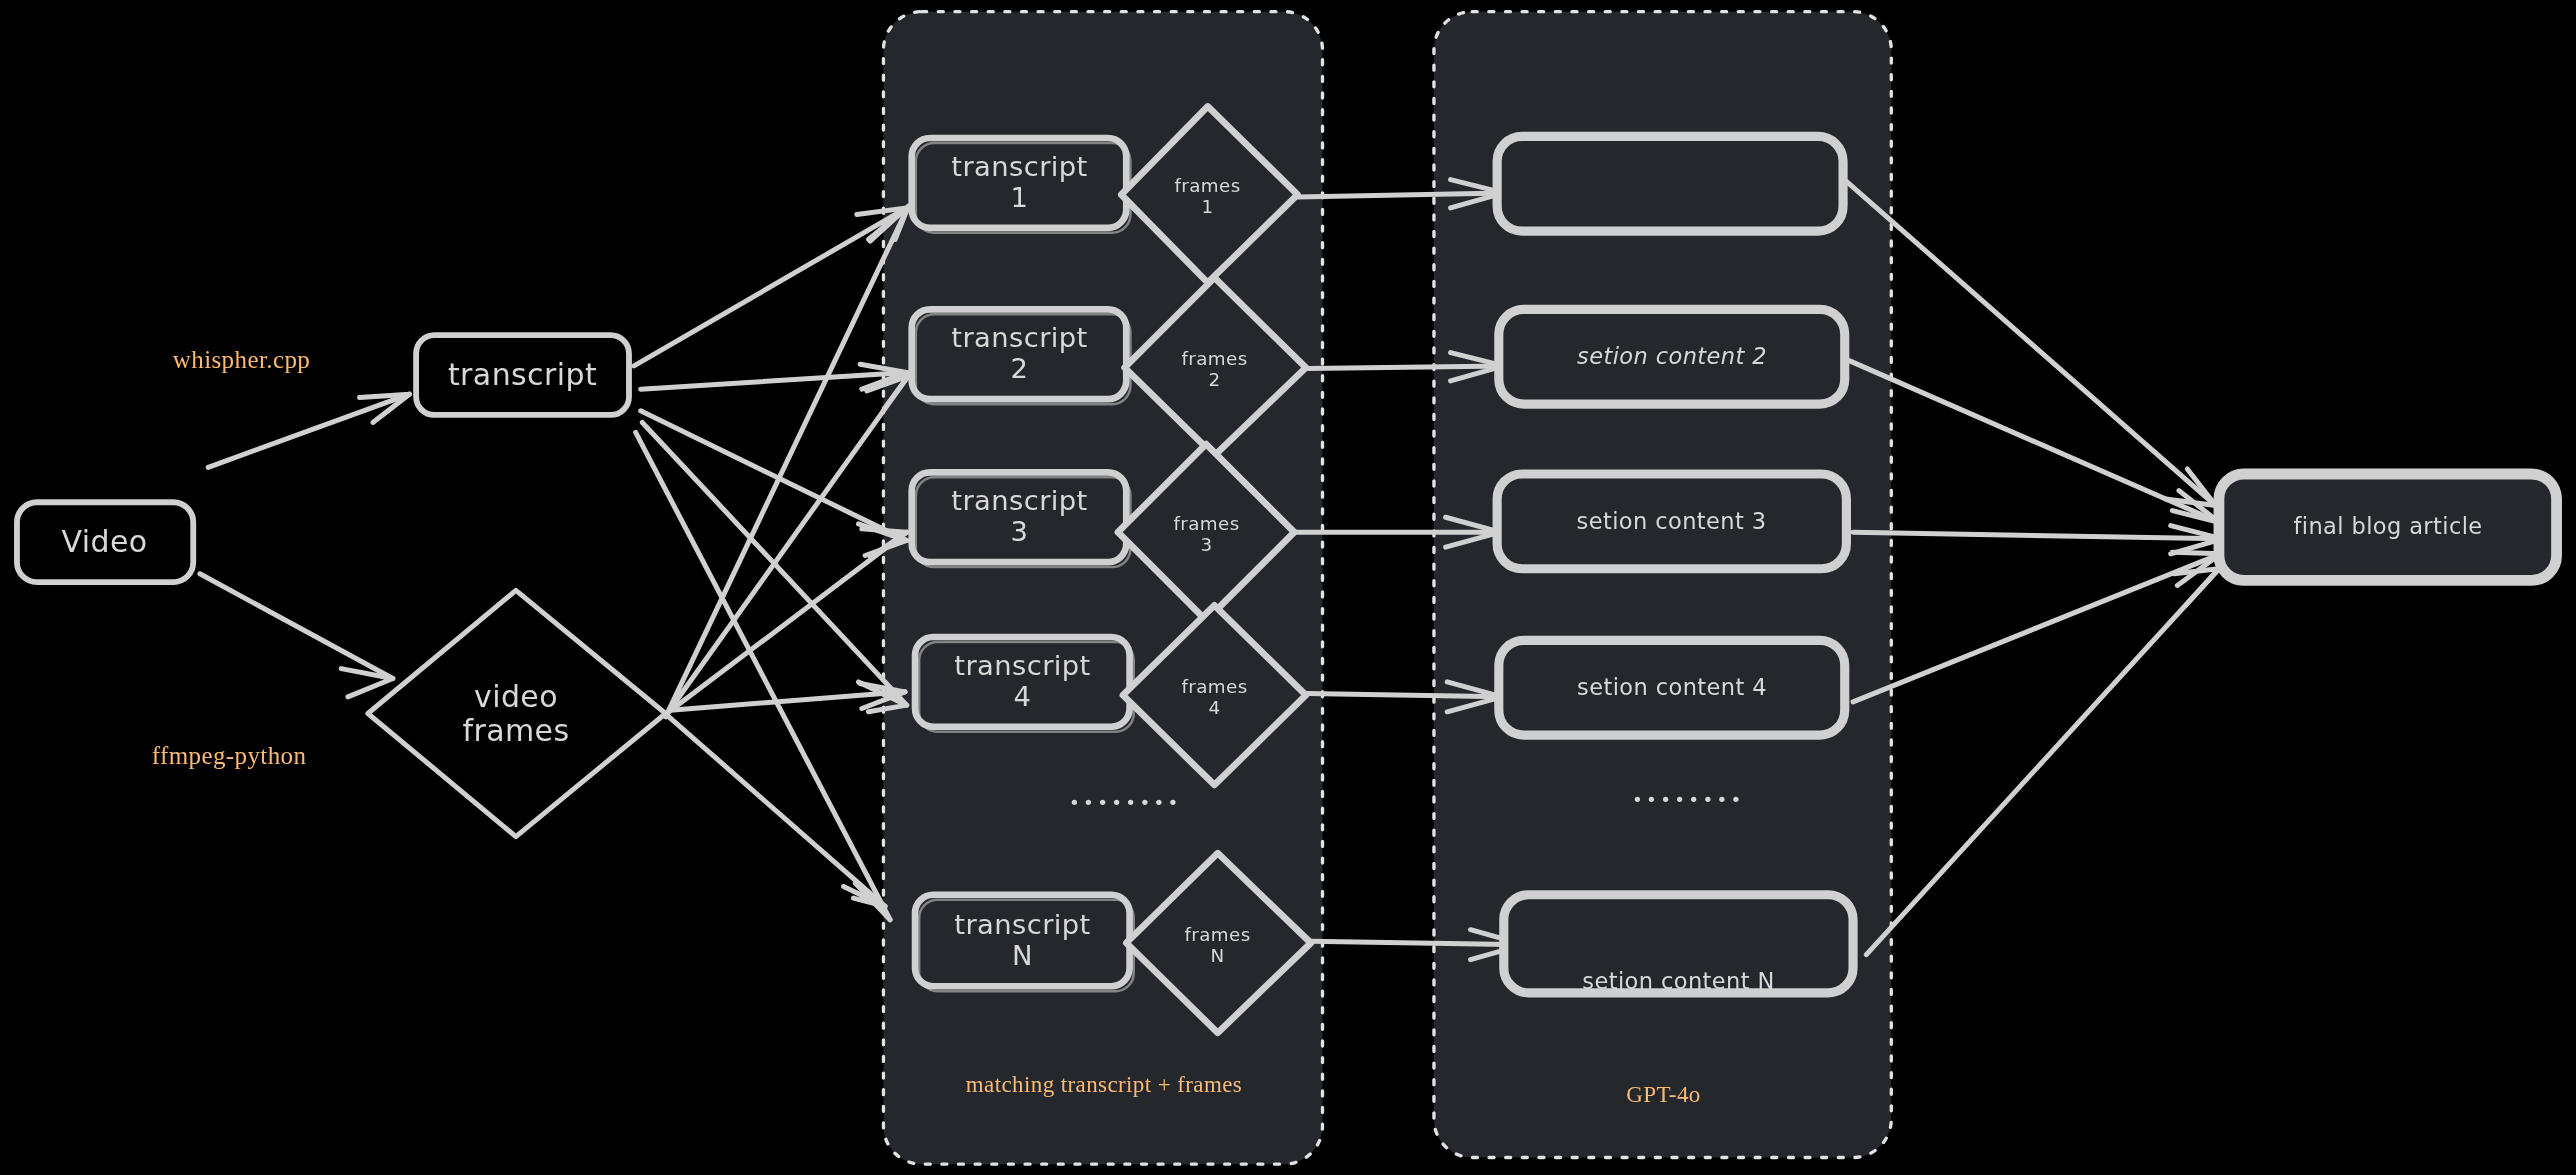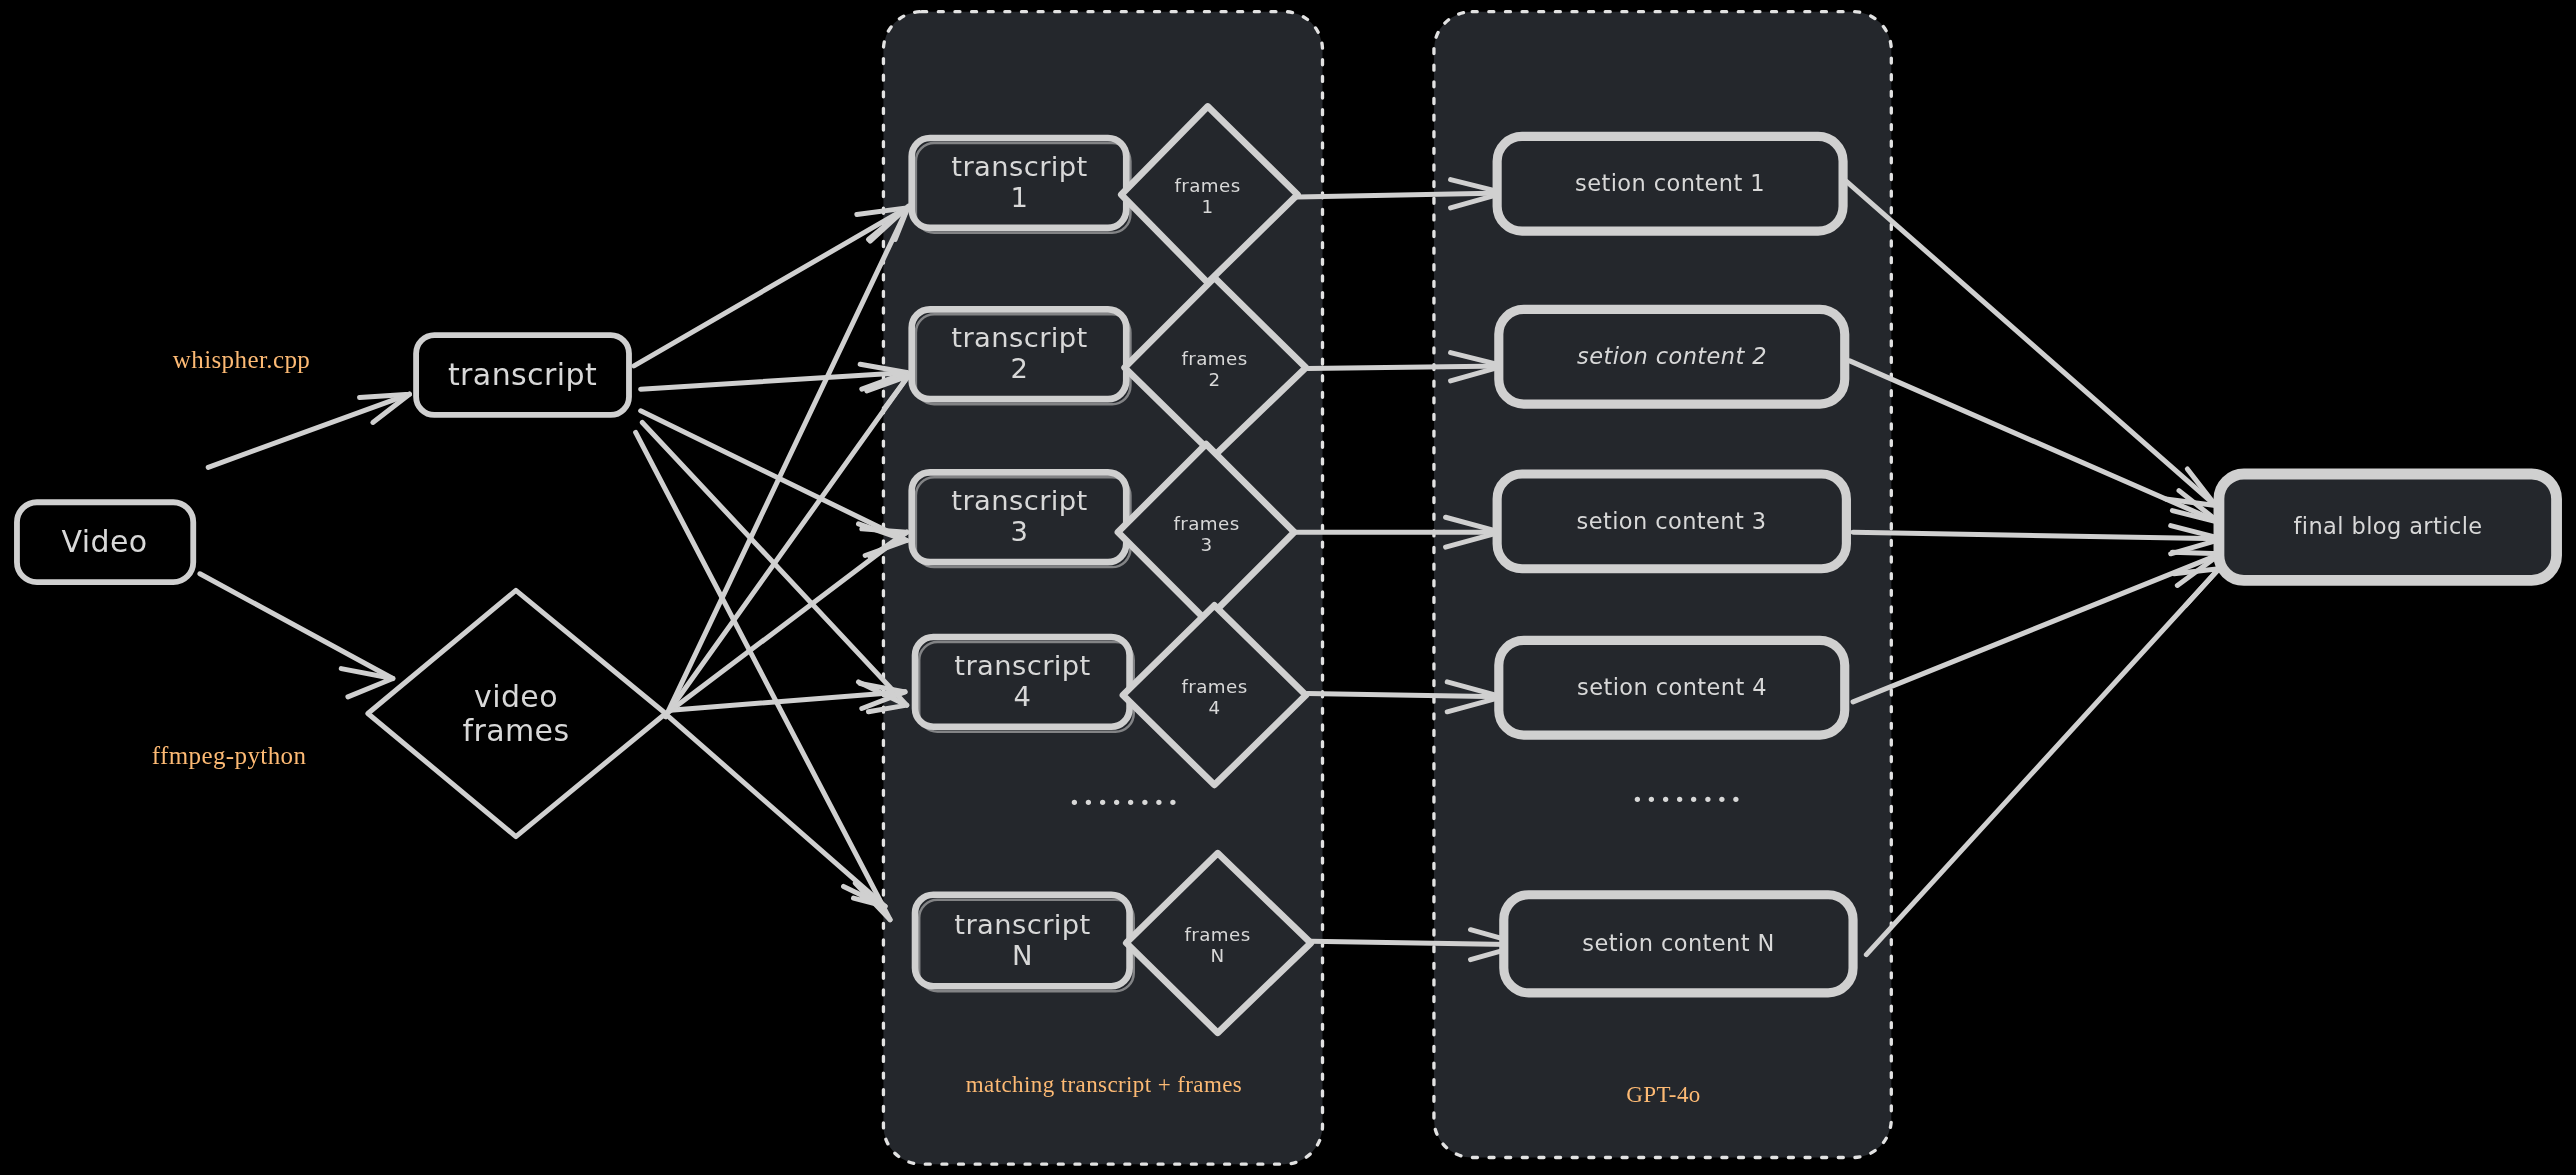--- a/index.html
+++ b/index.html
@@ -283,33 +283,30 @@
   </div>
   <div class="node-label" style="left:1148px; top:659px; width:133px; height:77px; font-size:18.3px;">
     <span>frames</span>
     <span>4</span>
   </div>
   <div class="node-label" style="left:1151px; top:907px; width:133px; height:77px; font-size:18.3px;">
     <span>frames</span>
     <span>N</span>
   </div>
 
-  <div class="node-label" style="left:1497px; top:136px; width:346px; height:95px; font-size:22.5px;">
-    <span>setion content 1</span>
-  </div>
   <div class="node-label" style="left:1499px; top:309px; width:346px; height:95px; font-size:22.5px;font-style:italic;">
     <span>setion content 2</span>
   </div>
   <div class="node-label" style="left:1497px; top:474px; width:349px; height:95px; font-size:22.5px;">
     <span>setion content 3</span>
   </div>
   <div class="node-label" style="left:1499px; top:640px; width:346px; height:95px; font-size:22.5px;">
     <span>setion content 4</span>
   </div>
-  <div class="node-label" style="left:1504px; top:895px; width:349px; height:98px; font-size:22.5px;">
+  <div class="node-label" style="left:1504px; top:933px; width:349px; height:98px; font-size:22.5px;">
     <span>setion content N</span>
   </div>
 
   <div class="node-label" style="left:2219px; top:474px; width:338px; height:106px; font-size:22.5px;align-items:center;">
     <span>final blog article</span>
   </div>
 
   <div class="dots" style="left:1069px; top:792px; font-size:18.3px;">
     <span>••••••••</span>
   </div>

